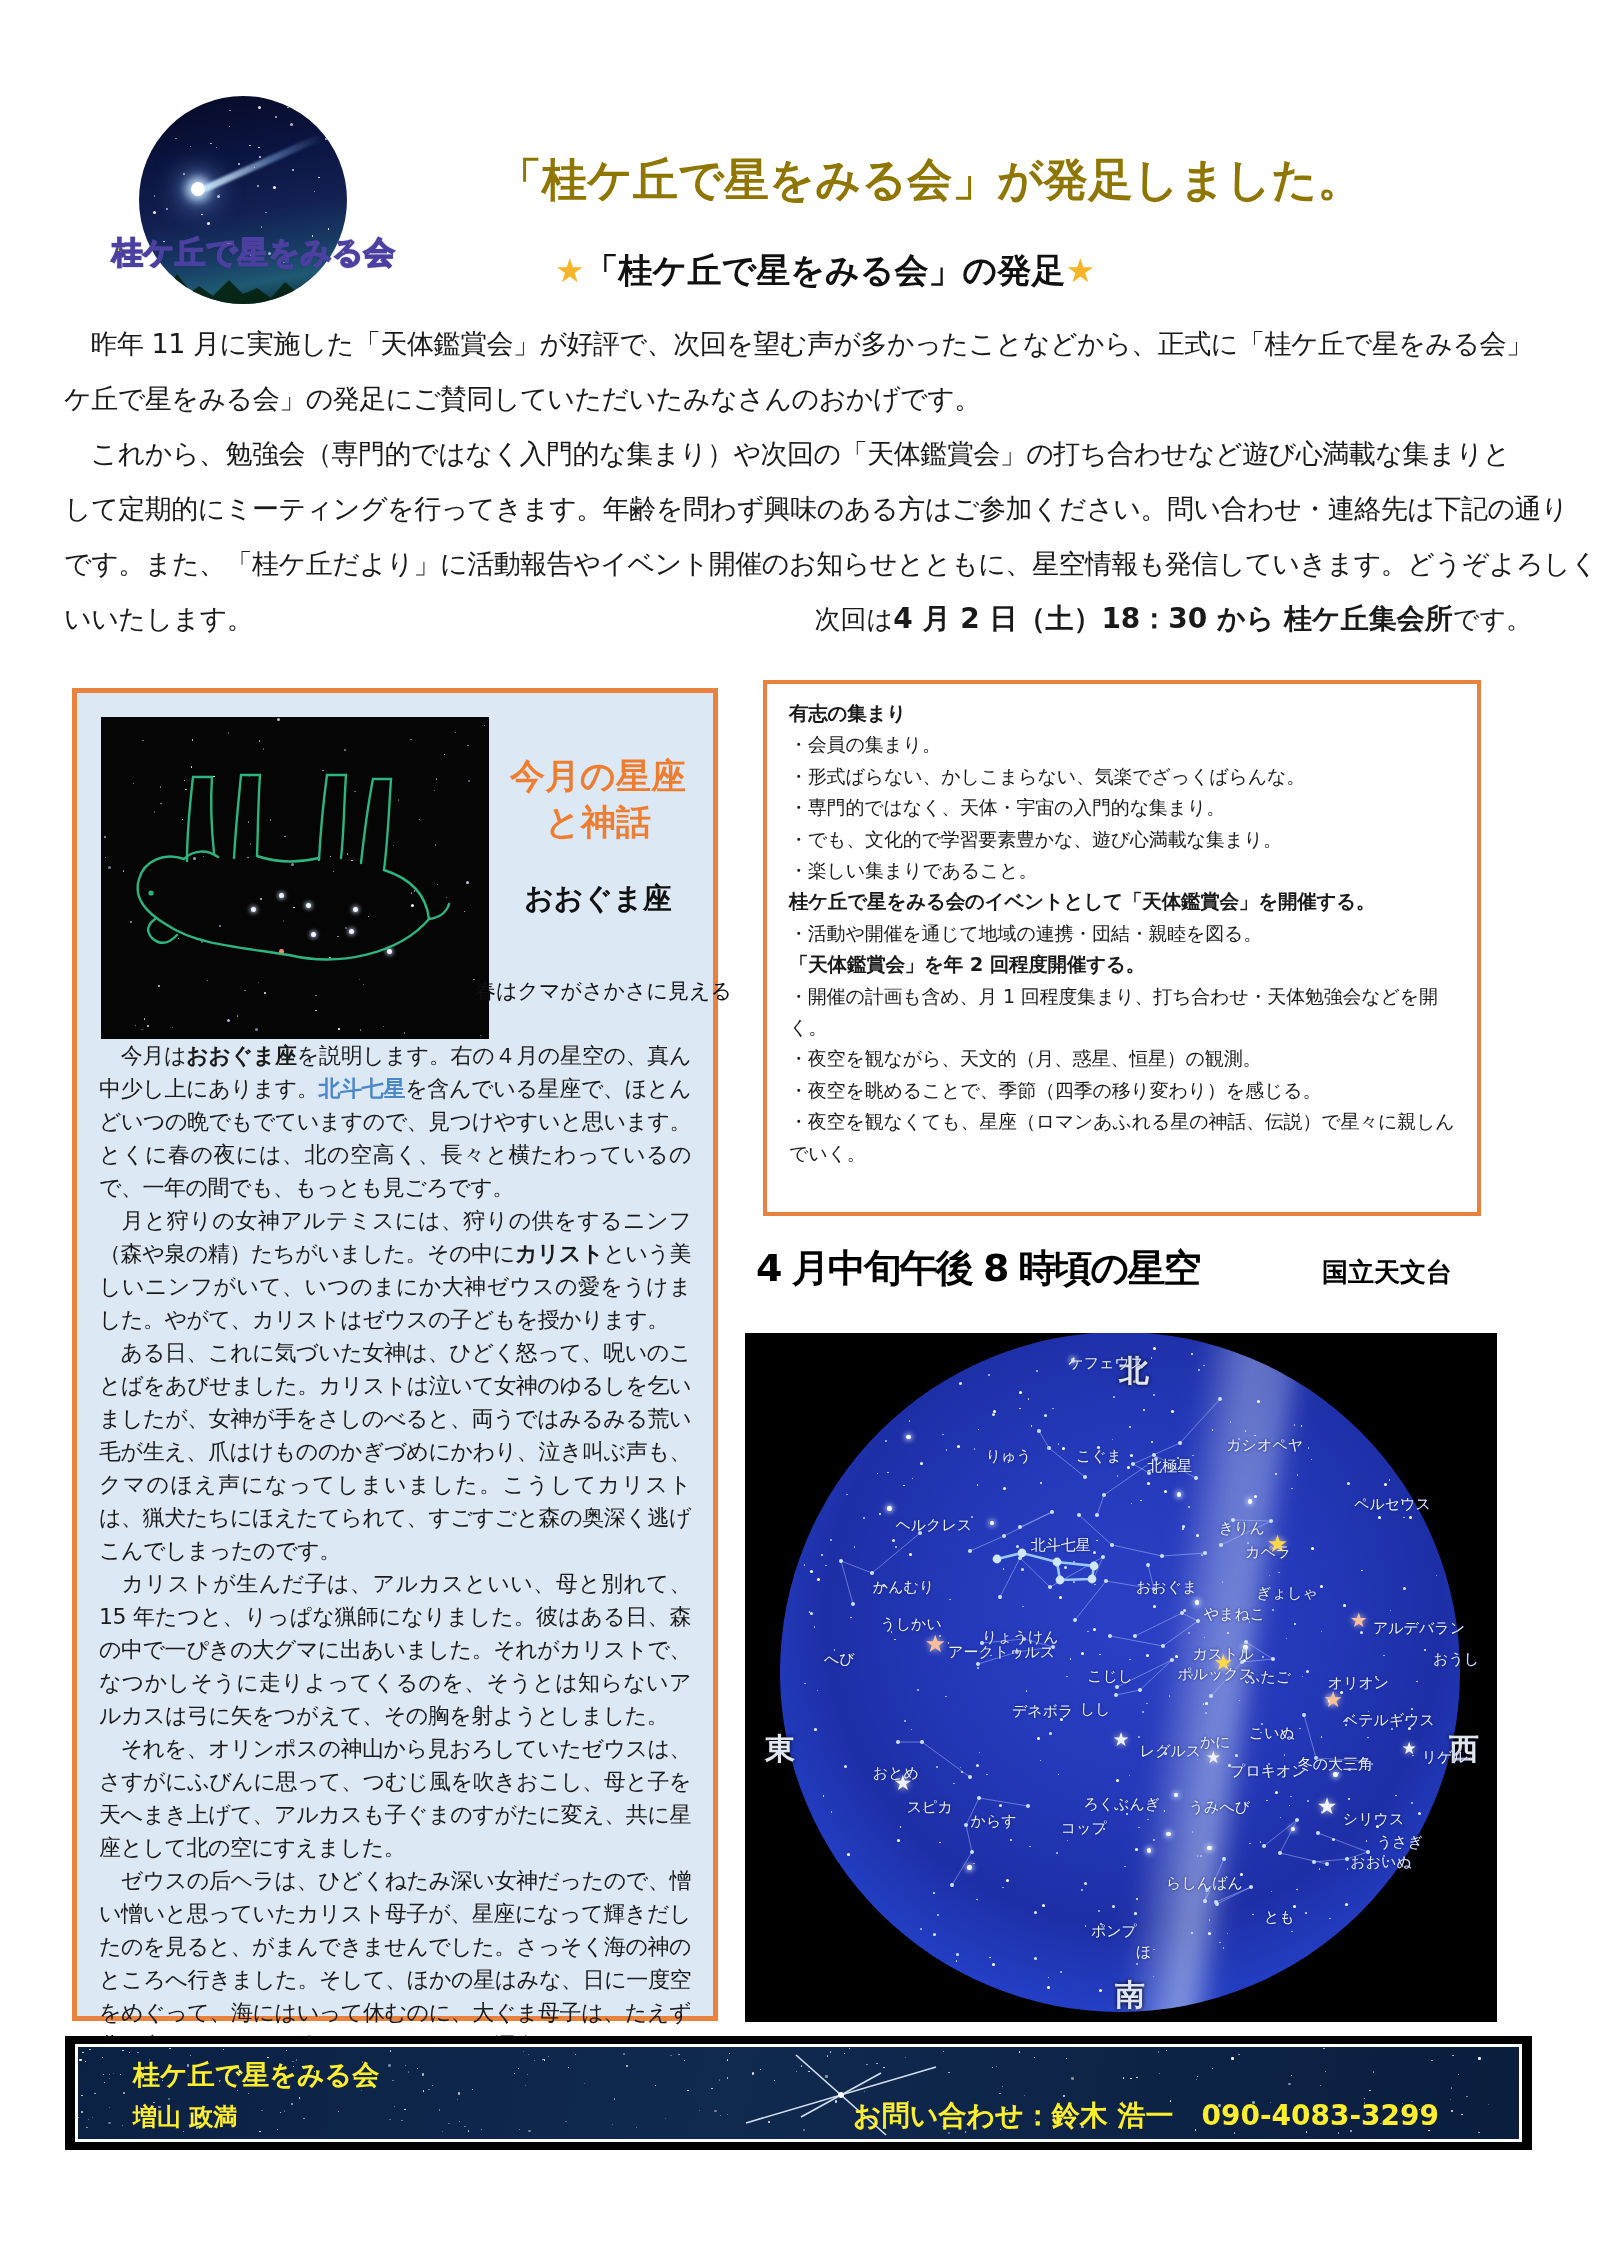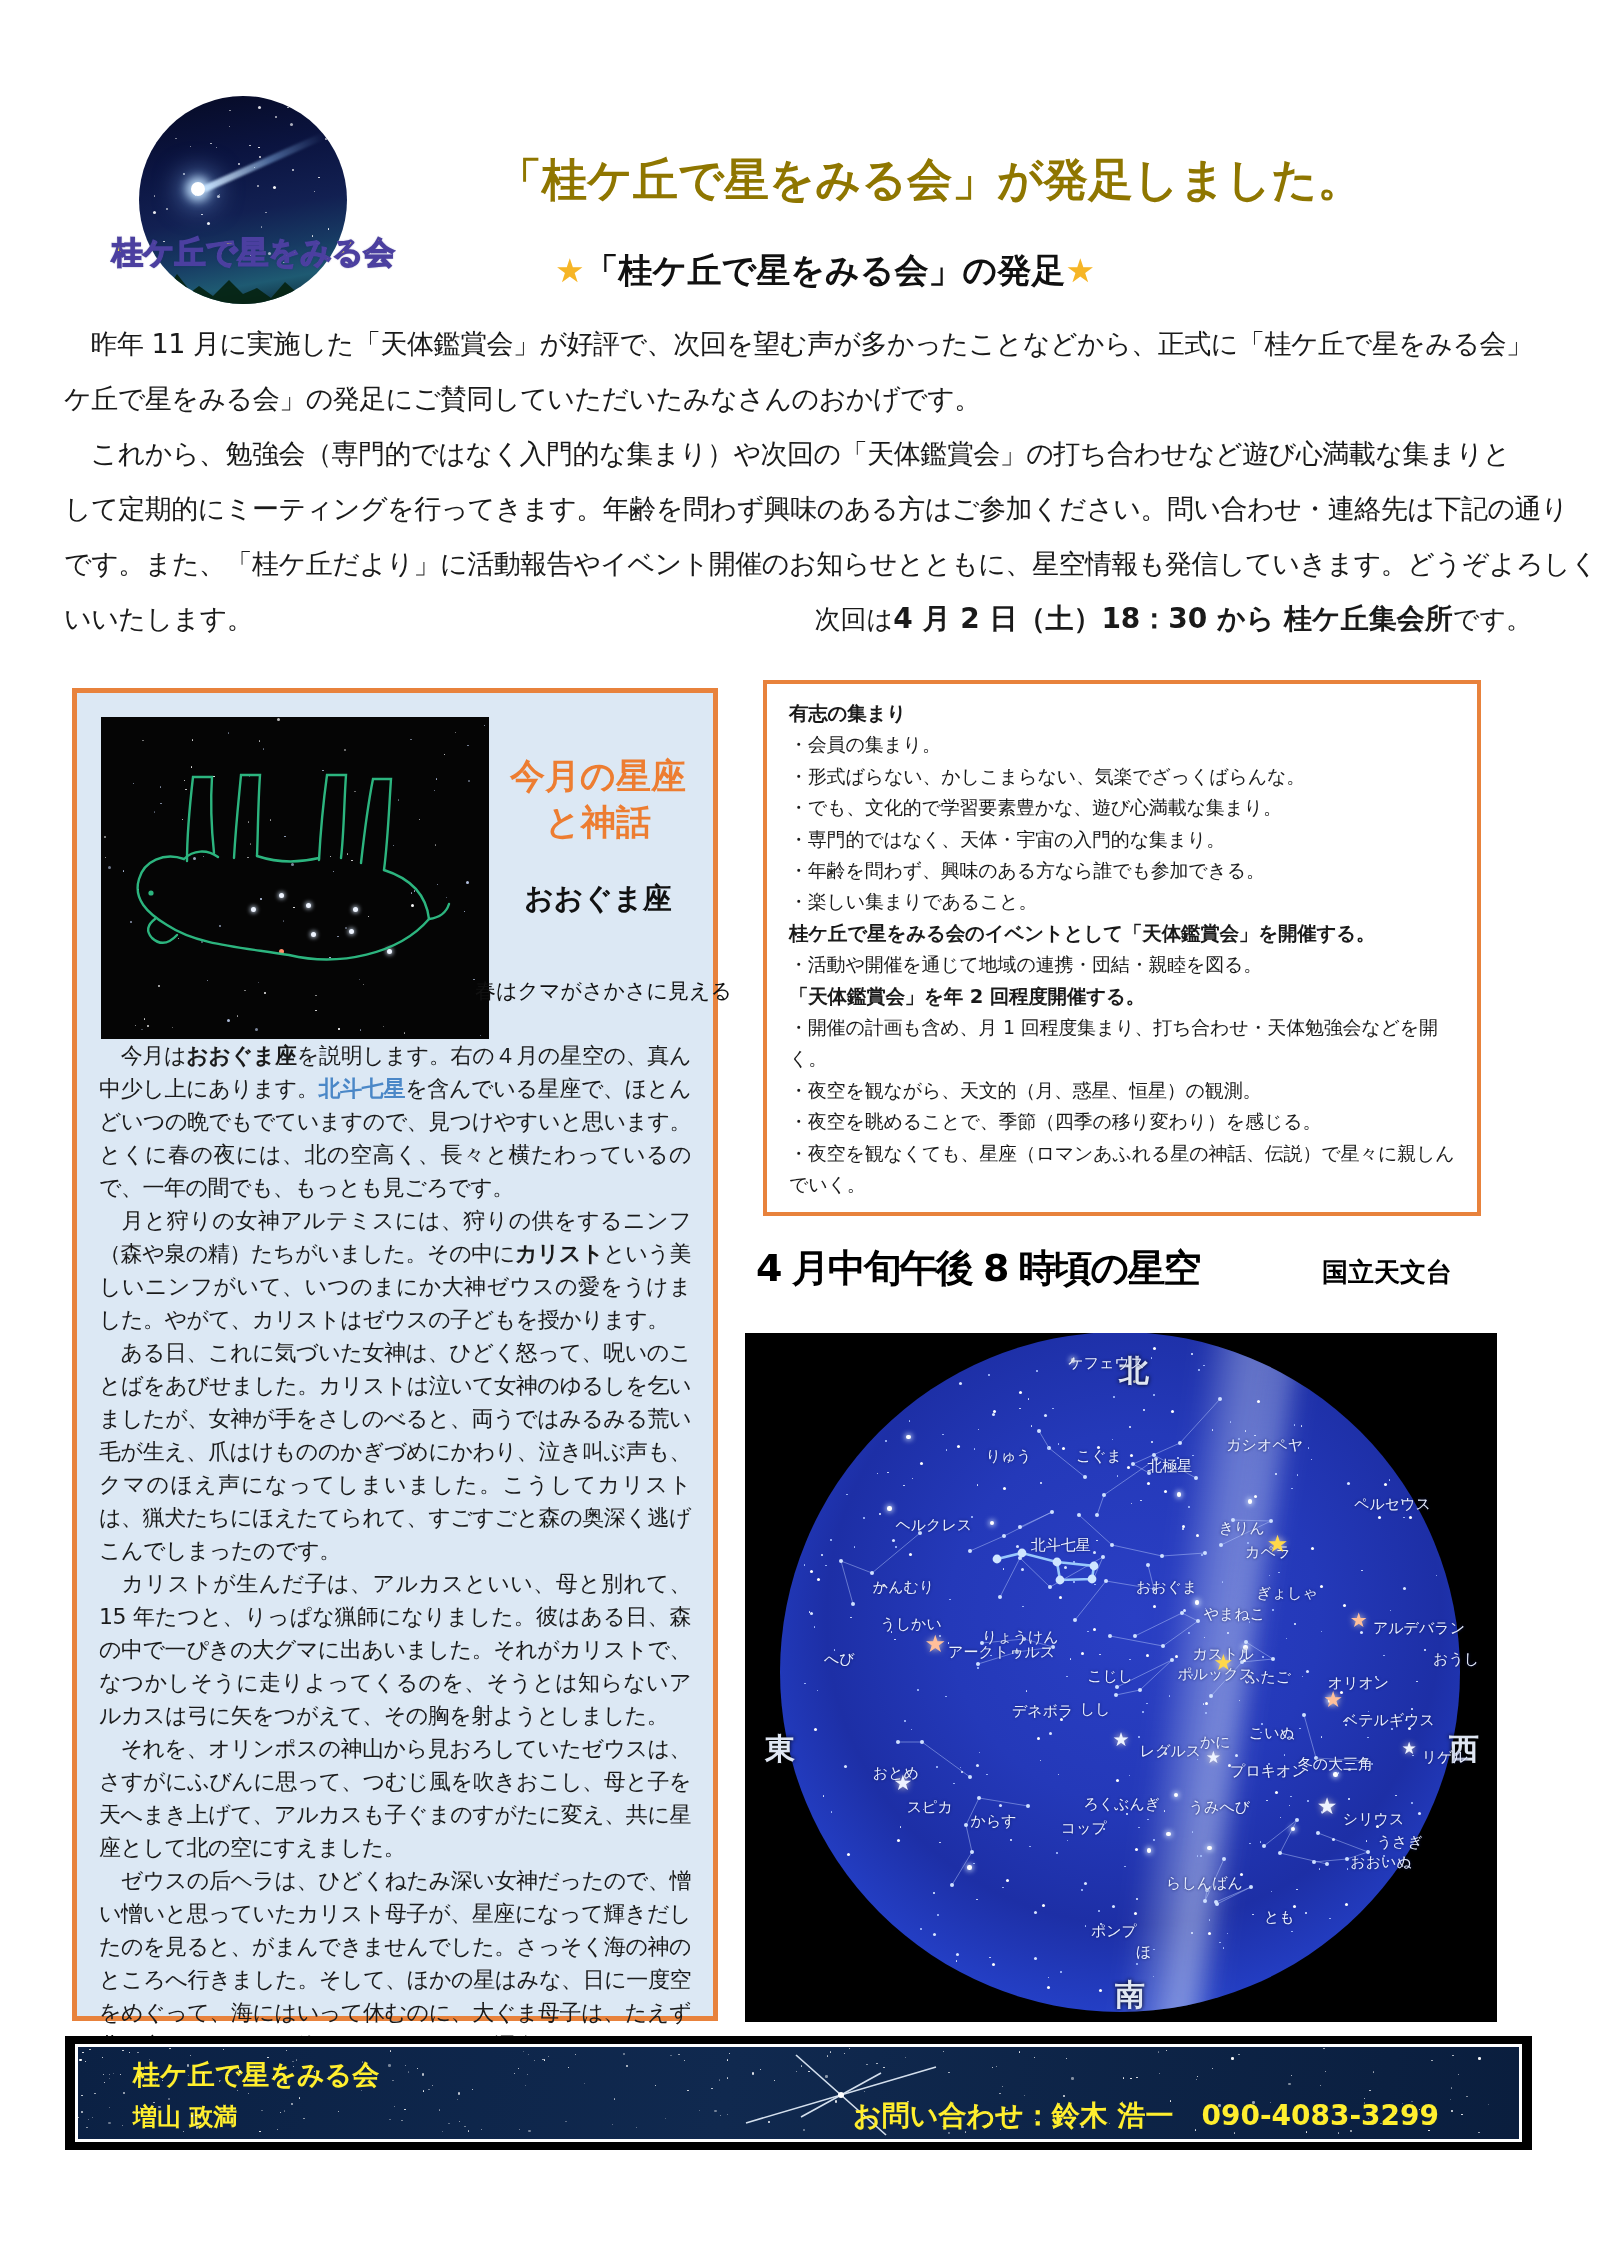--- a/index.html
+++ b/index.html
@@ -289,23 +289,22 @@
         <p><span>　それを、オリンポスの神山から見おろしていたゼウスは、さすがにふびんに思って、つむじ風を吹きおこし、母と子を天へまき上げて、アルカスも子ぐまのすがたに変え、共に星座として北の空にすえました。</span></p>
         <p><span>　ゼウスの后ヘラは、ひどくねたみ深い女神だったので、憎い憎いと思っていたカリスト母子が、星座になって輝きだしたのを見ると、がまんできませんでした。さっそく海の神のところへ行きました。そして、ほかの星はみな、日に一度空をめぐって、海にはいって休むのに、大ぐま母子は、たえず北の空をめぐって、休むことができない運命にさせてしまいました。</span></p>
       </div>
   </div>
 
   <div class="purpose-box">
     <div id="purpose-items">
         <div class="purpose-item bold">有志の集まり</div>
         <div class="purpose-item">・会員の集まり。</div>
         <div class="purpose-item">・形式ばらない、かしこまらない、気楽でざっくばらんな。</div>
+        <div class="purpose-item">・専門的ではなく、天体・宇宙の入門的な集まり。</div>
         <div class="purpose-item">・でも、文化的で学習要素豊かな、遊び心満載な集まり。</div>
-        <div class="purpose-item">・専門的ではなく、天体・宇宙の入門的な集まり。</div>
-        <div class="purpose-item">・年齢を問わず、興味のある方なら誰でも参加できる。</div>
         <div class="purpose-item">・楽しい集まりであること。</div>
         <div class="purpose-item bold">桂ケ丘で星をみる会のイベントとして「天体鑑賞会」を開催する。</div>
         <div class="purpose-item">・活動や開催を通じて地域の連携・団結・親睦を図る。</div>
         <div class="purpose-item bold">「天体鑑賞会」を年 2 回程度開催する。</div>
         <div class="purpose-item">・開催の計画も含め、月 1 回程度集まり、打ち合わせ・天体勉強会などを開く。</div>
         <div class="purpose-item">・夜空を観ながら、天文的（月、惑星、恒星）の観測。</div>
         <div class="purpose-item">・夜空を眺めることで、季節（四季の移り変わり）を感じる。</div>
         <div class="purpose-item">・夜空を観なくても、星座（ロマンあふれる星の神話、伝説）で星々に親しんでいく。</div>
       </div>
   </div>

